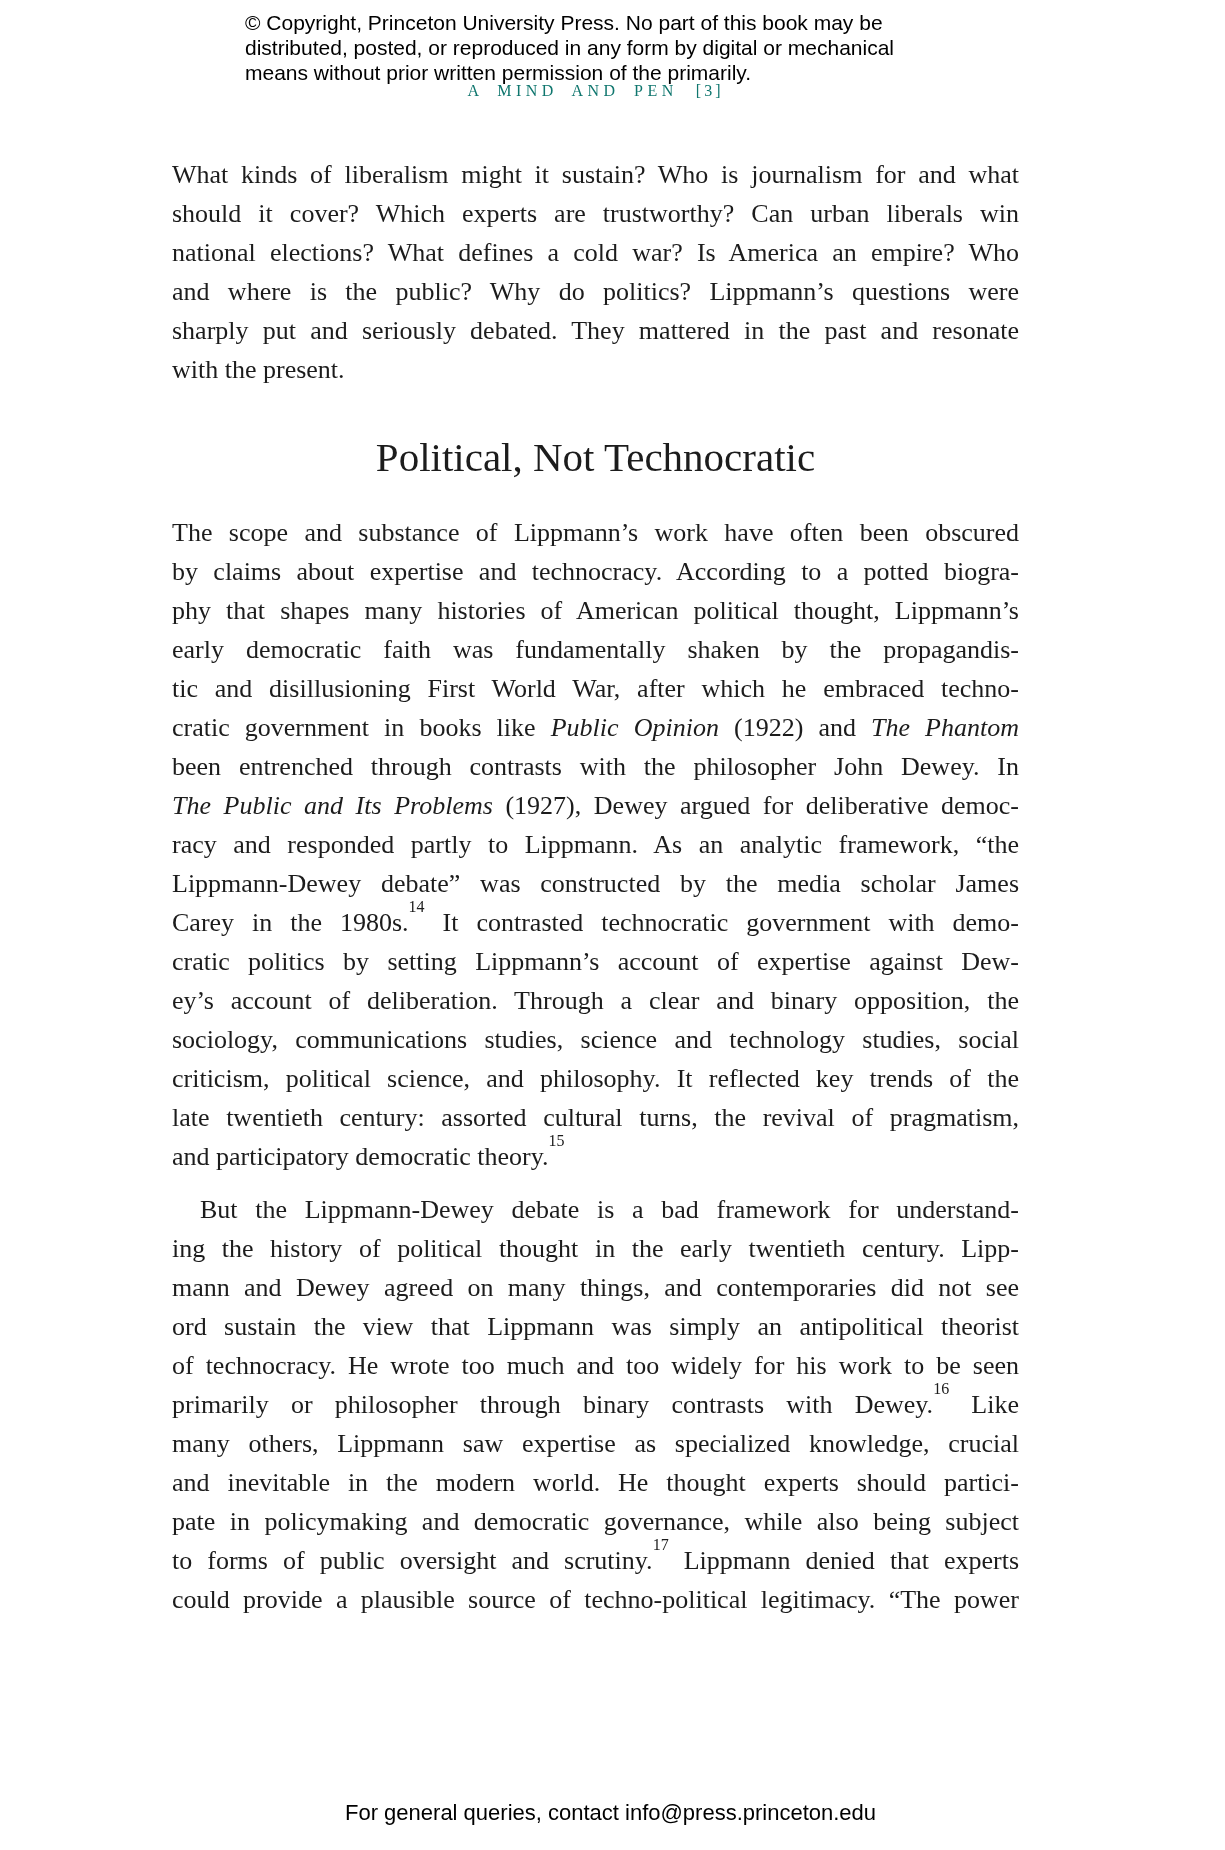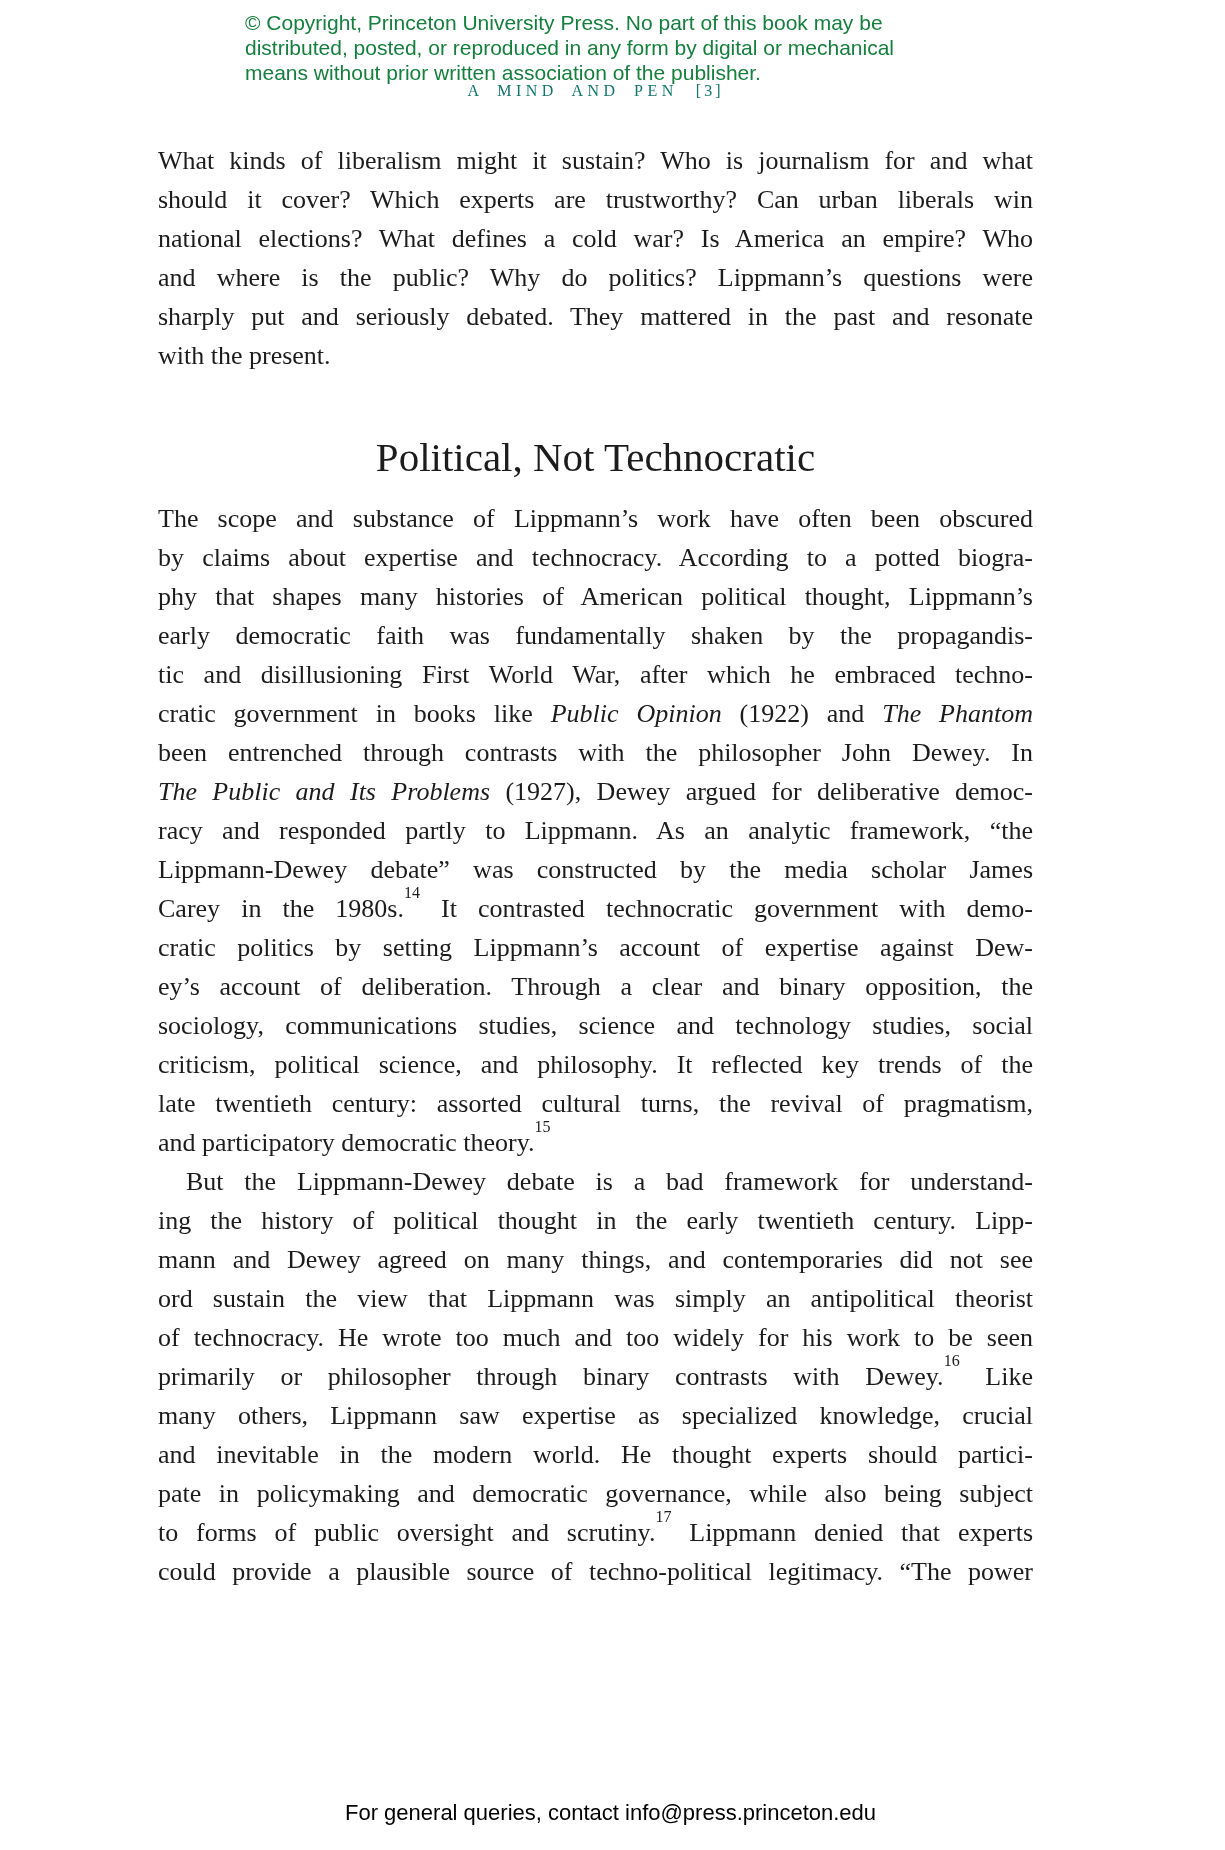--- a/index.html
+++ b/index.html
@@ -9,21 +9,21 @@
     color: #1c1c1c;
     font-family: "Liberation Serif", serif;
     position: relative;
     overflow: hidden;
   }
   .sans { font-family: "Liberation Sans", sans-serif; }
 
   #copyright {
     position: absolute; left: 245px; top: 10px;
     font-size: 21px; line-height: 25px;
-    color: #15803d;
+    color: #000000;
   }
   #copyright .cline { display: block; }
 
   #running-head {
     position: absolute; left: 158px; top: 82px; width: 875px;
     text-align: center;
     font-size: 16px; letter-spacing: 4.5px; word-spacing: 6px;
     color: #0f766e;
   }
   #running-head .folio { margin-left: 18px; letter-spacing: 3px; }
@@ -32,21 +32,21 @@
   #para-block-1 { top: 141px; }
   #para-block-2 { top: 499px; }
 
   #section-heading {
     position: absolute; left: 158px; top: 434px; width: 875px;
     text-align: center;
     font-size: 41px; line-height: 46px;
     color: #1c1c1c;
   }
 
-  .para { margin: 0; }
+  .para { margin: 14px; }
   .line {
     font-size: 26px; line-height: 39px; height: 39px;
     text-align: justify;
     -moz-text-align-last: justify;
     text-align-last: justify;
     text-justify: inter-word;
     white-space: normal;
     overflow: visible;
   }
   .line.no-just { text-align-last: left; -moz-text-align-last: left; }
@@ -62,21 +62,21 @@
     position: absolute; left: 345px; top: 1800px;
     font-size: 22px; color: #000;
   }
 </style>
 </head>
 <body>
 
 <div id="copyright" class="sans">
   <span class="cline">© Copyright, Princeton University Press. No part of this book may be</span>
   <span class="cline">distributed, posted, or reproduced in any form by digital or mechanical</span>
-  <span class="cline">means without prior written association of the publisher.</span>
+  <span class="cline">means without prior written permission of the primarily.</span>
 </div>
 
 <div id="running-head">
   <span>A MIND AND PEN</span><span class="folio">[3]</span>
 </div>
 
 <div id="para-block-1" class="body-block">
     <div class="para">
       <div class="line"><span>What kinds of liberalism might it sustain? Who is journalism for and what</span></div>
       <div class="line"><span>should it cover? Which experts are trustworthy? Can urban liberals win</span></div>

